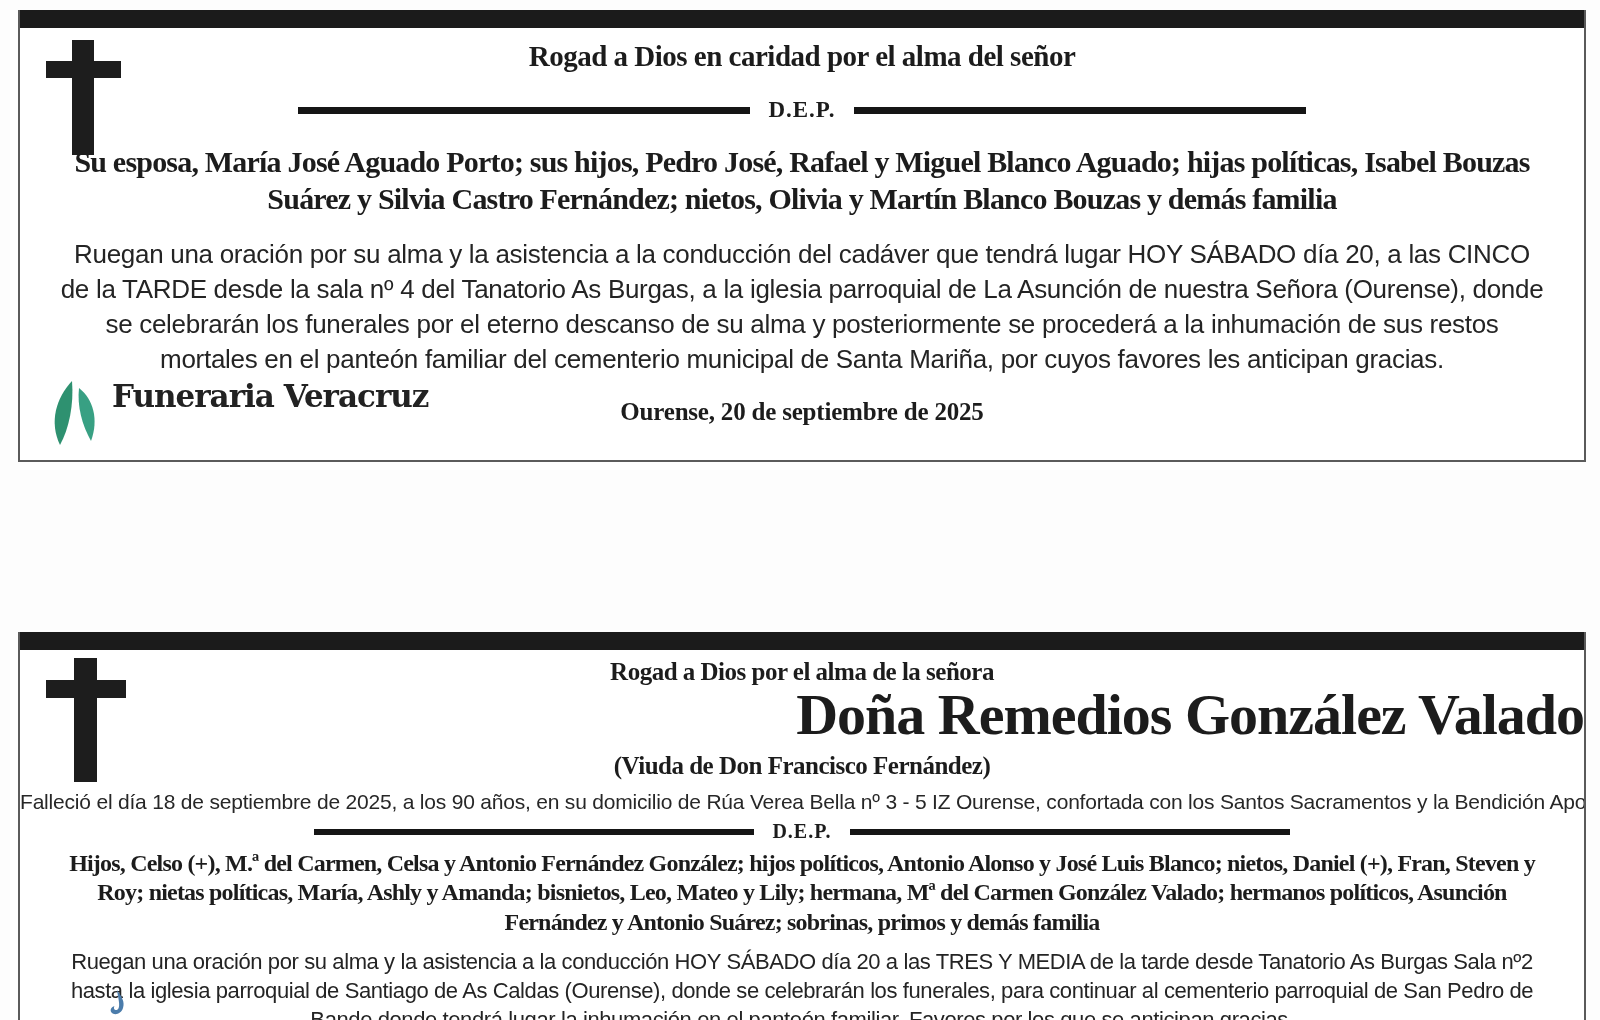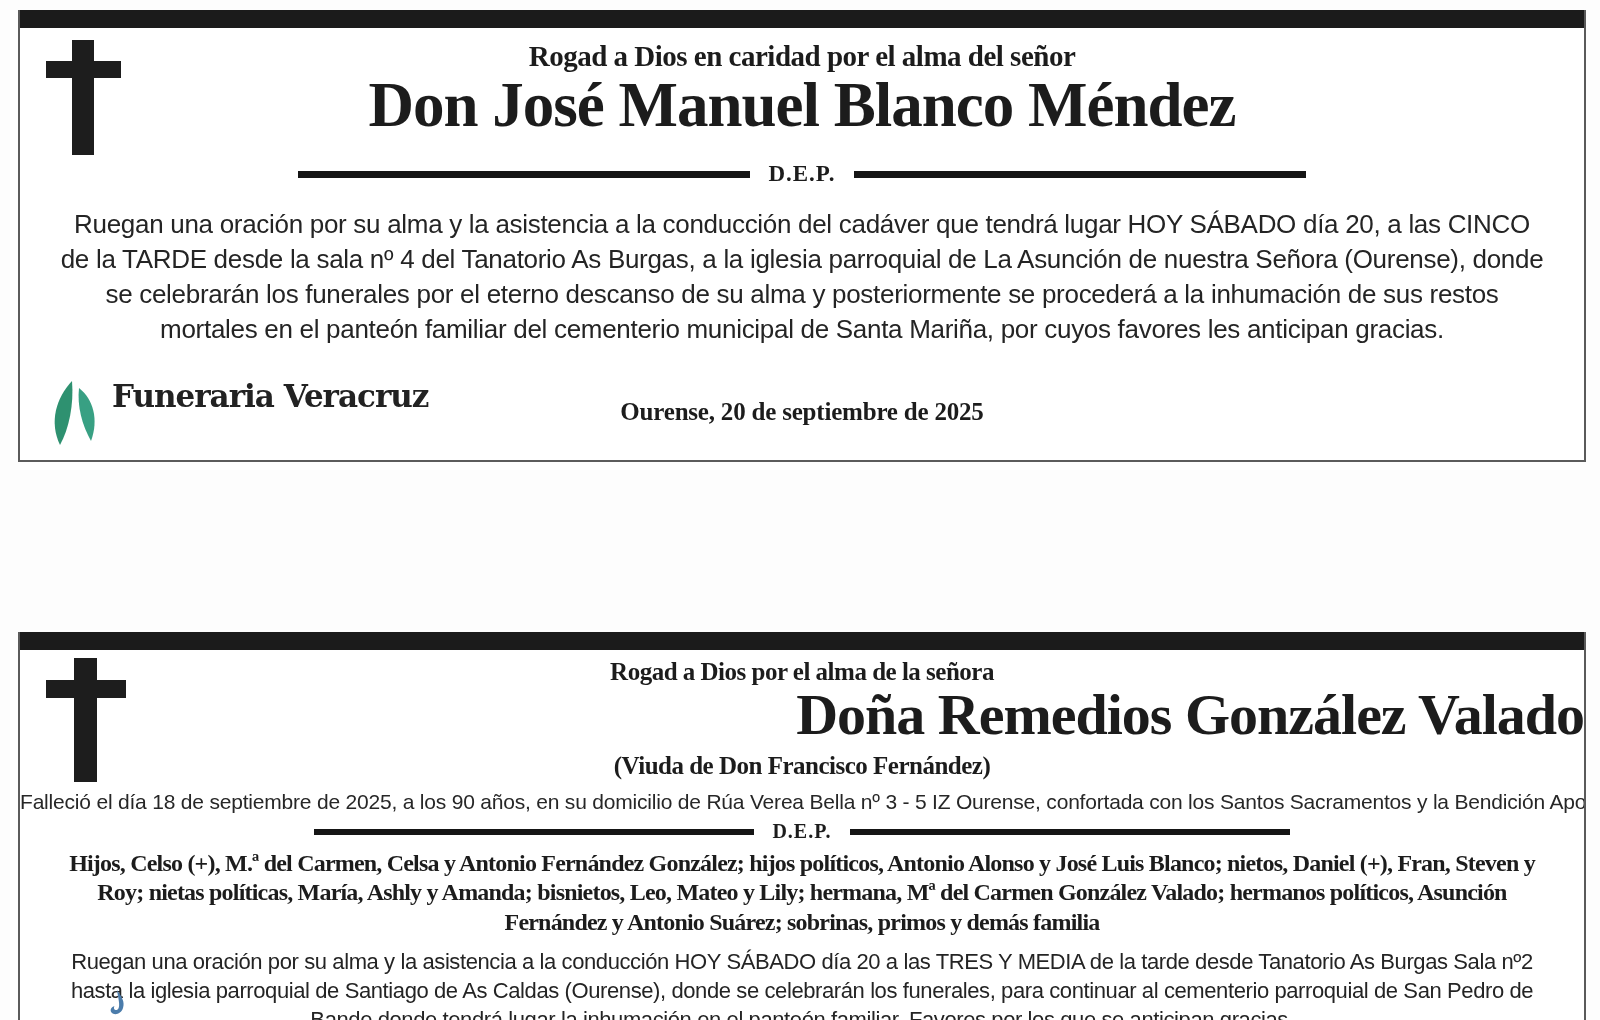--- a/index.html
+++ b/index.html
@@ -75,29 +75,29 @@
 <section class="esquela" id="esquela-1">
   <div class="top-bar"></div>
 
   <div class="cross">
     <div class="cross-v"></div>
     <div class="cross-h"></div>
   </div>
 
   <div class="center serifbold intro-1">Rogad a Dios en caridad por el alma del señor</div>
 
-  <h1 class="center serifbold name-1" style="margin:0;">Don José Manuel Blanco Méndez</h1>
 
 
   <div class="dep-row dep-row-1">
     <div class="dep-bar"></div>
     <span class="dep-text">D.E.P.</span>
     <div class="dep-bar"></div>
   </div>
 
+  <div class="center serifbold family-1">Su esposa, María José Aguado Porto; sus hijos, Pedro José, Rafael y Miguel Blanco Aguado; hijas políticas, Isabel Bouzas Suárez y Silvia Castro Fernández; nietos, Olivia y Martín Blanco Bouzas y demás familia</div>
 
   <div class="center prayer-1">Ruegan una oración por su alma y la asistencia a la conducción del cadáver que tendrá lugar HOY SÁBADO día 20, a las CINCO de la TARDE desde la sala nº 4 del Tanatorio As Burgas, a la iglesia parroquial de La Asunción de nuestra Señora (Ourense), donde se celebrarán los funerales por el eterno descanso de su alma y posteriormente se procederá a la inhumación de sus restos mortales en el panteón familiar del cementerio municipal de Santa Mariña, por cuyos favores les anticipan gracias.</div>
 
   <div class="veracruz">
     <span>
       <svg width="62" height="70" viewBox="0 0 62 70" aria-hidden="true">
         <path d="M24 3 C8 20 1 44 12 67 C21 51 26 26 24 3 Z" fill="#2e9170"></path>
         <path d="M31 10 C45 21 51 41 43 63 C34 47 29 28 31 10 Z" fill="#38a083"></path>
       </svg>
     </span>

